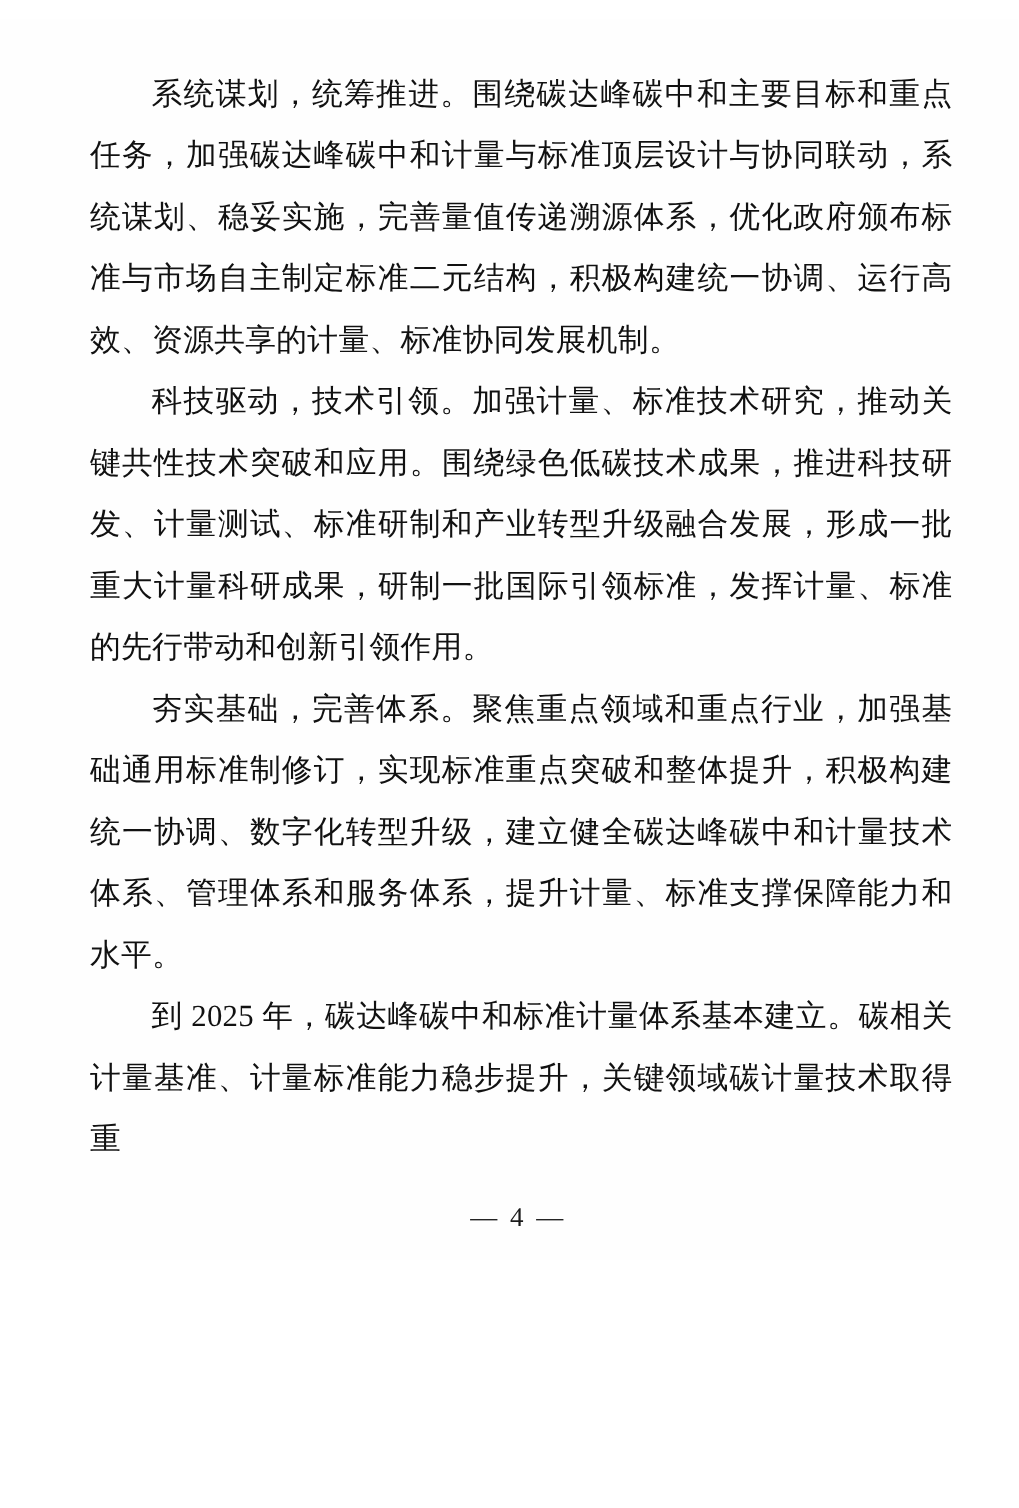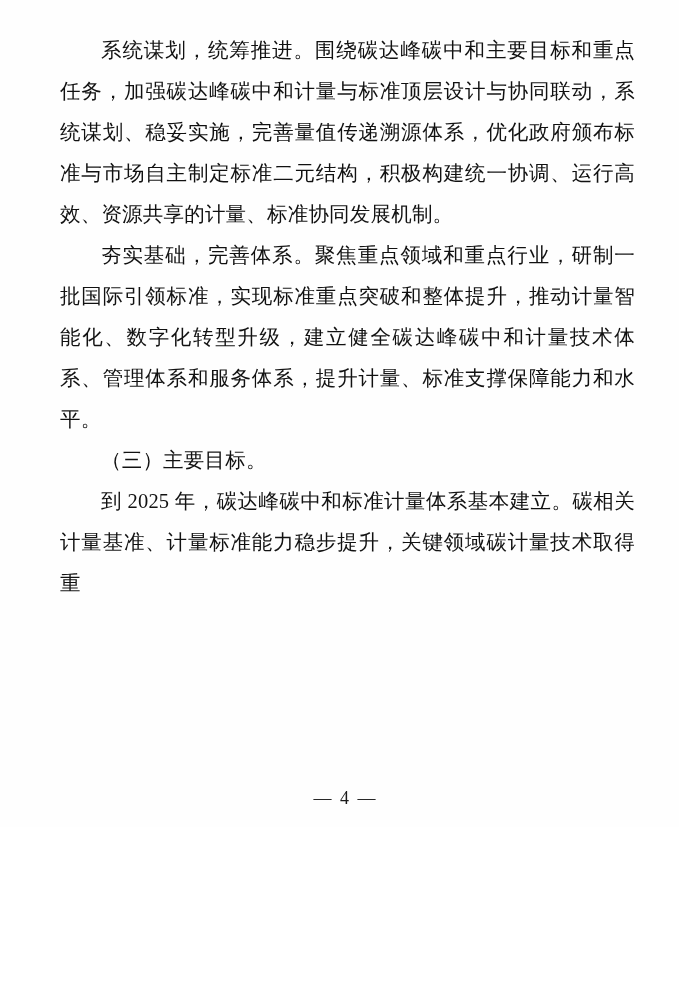--- a/index.html
+++ b/index.html
@@ -15,20 +15,21 @@
     position: relative;
     overflow: hidden;
   }
   .page {
     width: 679px;
     height: 827px;
     box-sizing: border-box;
     padding: 30px 44px 0 60px;
     position: relative;
     background: #fefefe;
+    margin-top: 13px;
   }
   .body-text {
     font-size: 20.5px;
     line-height: 41px;
     text-align: justify;
     text-justify: inter-ideograph;
     letter-spacing: 0.2px;
     color: #111111;
   }
   .para {
@@ -58,20 +59,20 @@
   .para {
     font-family: "Liberation Serif", "DejaVu Serif", serif;
   }
 </style>
 </head>
 <body>
 
 <div class="page">
   <div class="body-text">
     <p class="para">系统谋划，统筹推进。围绕碳达峰碳中和主要目标和重点任务，加强碳达峰碳中和计量与标准顶层设计与协同联动，系统谋划、稳妥实施，完善量值传递溯源体系，优化政府颁布标准与市场自主制定标准二元结构，积极构建统一协调、运行高效、资源共享的计量、标准协同发展机制。</p>
-    <p class="para">夯实基础，完善体系。聚焦重点领域和重点行业，研制一批国际引领标准，实现标准重点突破和整体提升，推动计量智能化、数字化转型升级，建立健全碳达峰碳中和计量技术体系、管理体系和服务体系，提升计量、标准支撑保障能力和水平。</p>
-    <p class="para">（三）主要目标。</p>
+    <p class="para">科技驱动，技术引领。加强计量、标准技术研究，推动关键共性技术突破和应用。围绕绿色低碳技术成果，推进科技研发、计量测试、标准研制和产业转型升级融合发展，形成一批重大计量科研成果，研制一批国际引领标准，发挥计量、标准的先行带动和创新引领作用。</p>
+    <p class="para">夯实基础，完善体系。聚焦重点领域和重点行业，加强基础通用标准制修订，实现标准重点突破和整体提升，积极构建统一协调、数字化转型升级，建立健全碳达峰碳中和计量技术体系、管理体系和服务体系，提升计量、标准支撑保障能力和水平。</p>
     <p class="para">到 2025 年，碳达峰碳中和标准计量体系基本建立。碳相关计量基准、计量标准能力稳步提升，关键领域碳计量技术取得重</p>
   </div>
   <div class="page-number">
     <span class="pn-inner">— 4 —</span>
   </div>
 </div>
 
 </body></html>

